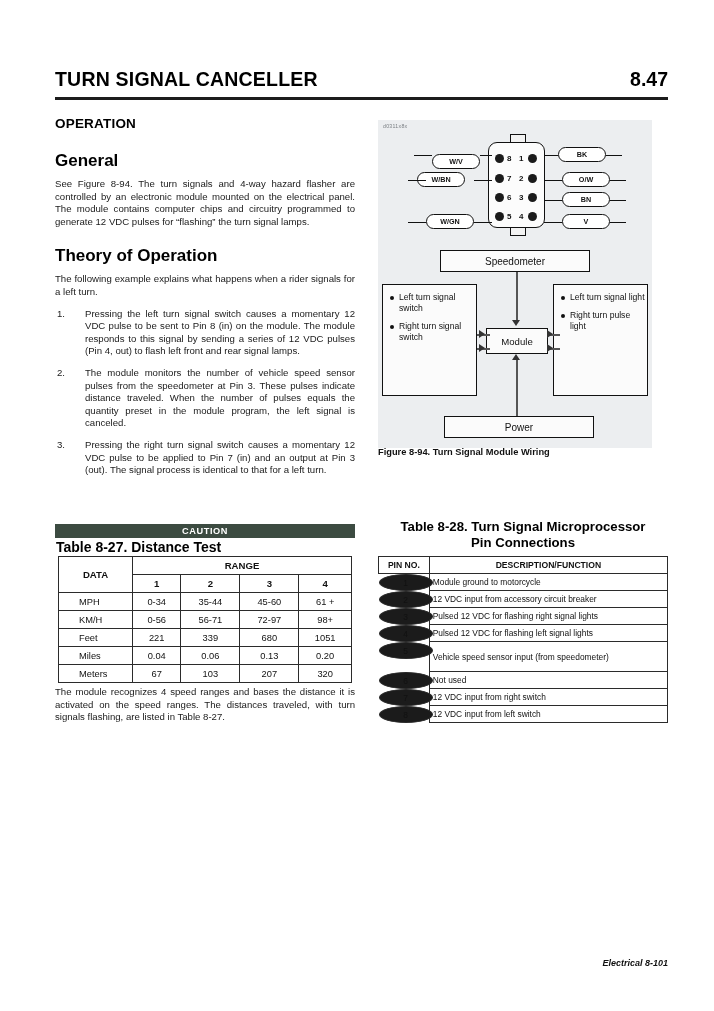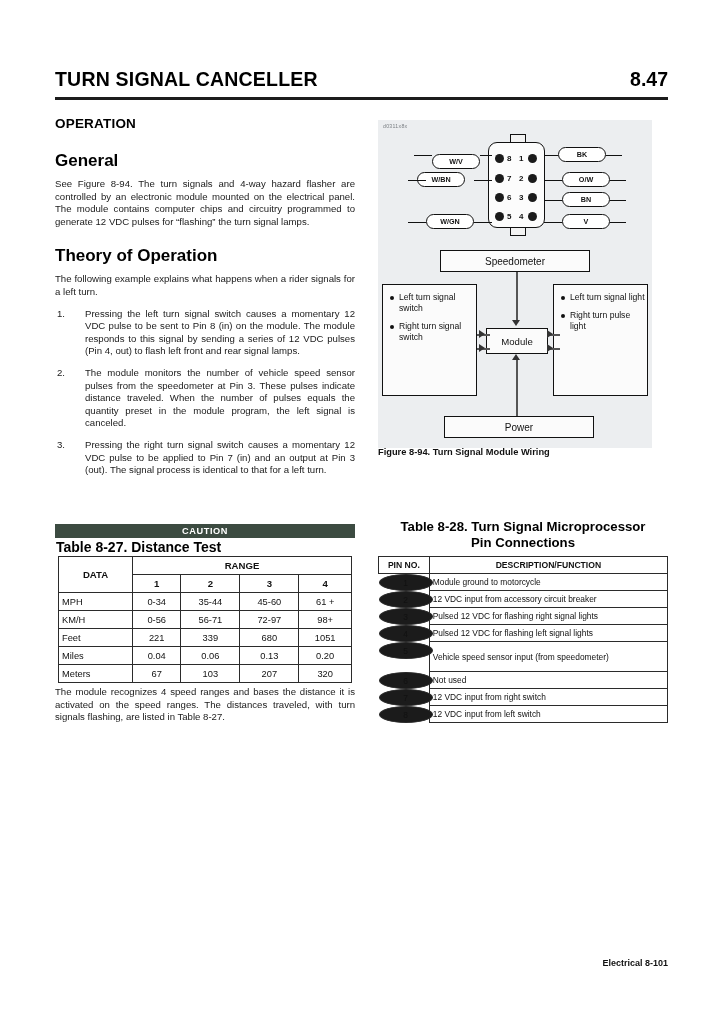--- a/index.html
+++ b/index.html
@@ -60,21 +60,21 @@
   }
   .tbl27 {
     position:absolute; left:58px; top:556px; width:294px;
     border-collapse:collapse; z-index:6; background:#fff;
   }
   .tbl27 td, .tbl27 th {
     border:1px solid #2b2b2b; font-size:9.3px; font-weight:normal;
     text-align:center; padding:3px 2px; color:#111; height:18px;
   }
   .tbl27 th { font-weight:bold; font-size:9.6px; }
-  .tbl27 td.rowlabel { text-align:left; padding-left:3px; }
+  .tbl27 td.rowlabel { text-align:left; padding-left:20px; }
   .tbl27 .hdr-data { width:74px; }
 
   .after-table {
     position:absolute; left:55px; top:686px; width:300px;
     font-size:9.6px; line-height:12.6px; text-align:justify; color:#1a1a1a;
   }
 
   
   .figure { position:absolute; left:378px; top:120px; width:274px; }
   .fig-img {
@@ -149,21 +149,21 @@
     border:1px solid #2b2b2b; font-size:8.4px; color:#111;
     padding:3px 3px; height:17px;
   }
   .tbl28 th { font-weight:bold; text-align:center; font-size:8.6px; }
   .tbl28 td.pin { text-align:center; width:54px; }
   .tbl28 td.desc { text-align:left; }
 
   
   .footer {
     position:absolute; left:0; top:958px; width:668px;
-    text-align:right; font-size:9px; font-weight:bold; color:#111;
+    text-align:right; font-size:9px; font-weight:bold; color:#111;font-style:italic;
   }
 </style>
 </head>
 <body>
 
 <div class="page">
 
   <div class="page-header">
     <div class="doc-title">TURN SIGNAL CANCELLER</div>
     <div class="page-num">8.47</div>

